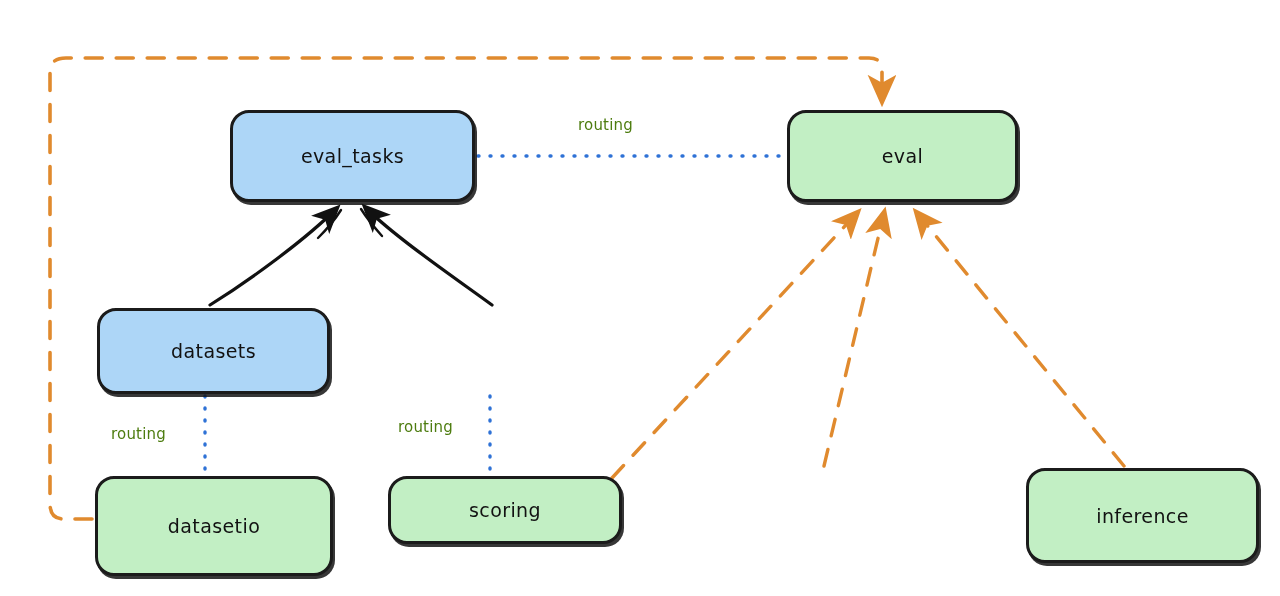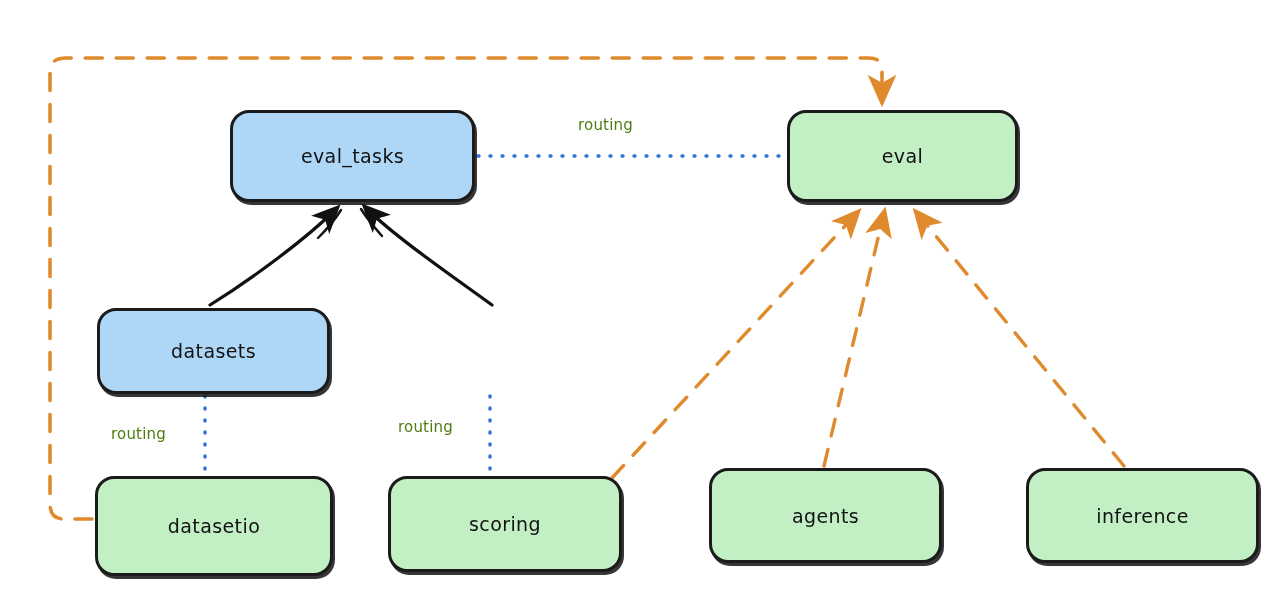--- a/index.html
+++ b/index.html
@@ -110,27 +110,24 @@
 
   <div class="node blue" style="left:97px; top:308px; width:233px; height:86px;">
     <span class="node-label">datasets</span>
   </div>
 
 
   <div class="node green" style="left:95px; top:476px; width:238px; height:100px;">
     <span class="node-label">datasetio</span>
   </div>
 
-  <div class="node green" style="left:388px; top:476px; width:234px; height:96px;">
+  <div class="node green" style="left:388px; top:476px; width:234px; height:68px;">
     <span class="node-label">scoring</span>
   </div>
 
-  <div class="node green" style="left:709px; top:468px; width:233px; height:95px;">
-    <span class="node-label">agents</span>
-  </div>
 
   <div class="node green" style="left:1026px; top:468px; width:233px; height:95px;">
     <span class="node-label">inference</span>
   </div>
 
   <span class="edge-label" style="left:578px; top:116px;">routing</span>
 
   <span class="edge-label" style="left:111px; top:425px;">routing</span>
 
   <span class="edge-label" style="left:398px; top:418px;">routing</span>

